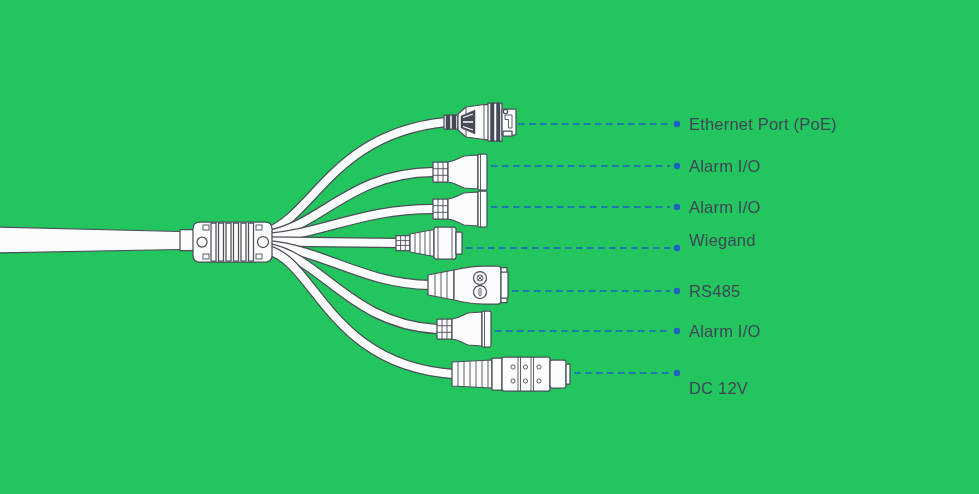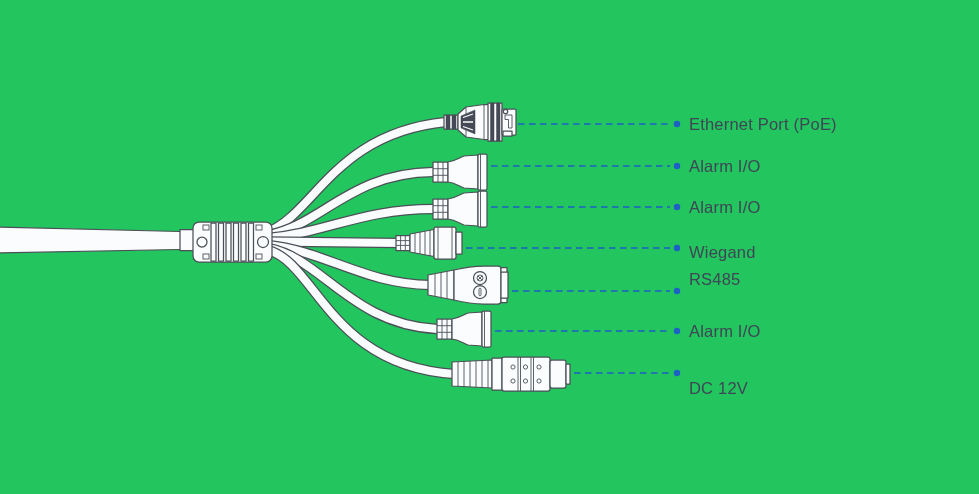--- a/index.html
+++ b/index.html
@@ -187,19 +187,19 @@
       <circle class="leader-dot" cx="677" cy="331" r="3.2"></circle>
       <path class="leader" d="M574,373 H670"></path>
       <circle class="leader-dot" cx="677" cy="373" r="3.2"></circle>
     </g>
   </svg>
 
   <div class="labels">
     <div class="port-label" style="top:124px">Ethernet Port (PoE)</div>
     <div class="port-label" style="top:166px">Alarm I/O</div>
     <div class="port-label" style="top:207px">Alarm I/O</div>
-    <div class="port-label" style="top:252px">Wiegand</div>
-    <div class="port-label" style="top:279px">RS485</div>
+    <div class="port-label" style="top:240px">Wiegand</div>
+    <div class="port-label" style="top:291px">RS485</div>
     <div class="port-label" style="top:331px">Alarm I/O</div>
     <div class="port-label" style="top:388px">DC 12V</div>
   </div>
 
 </div>
 
 </body></html>

